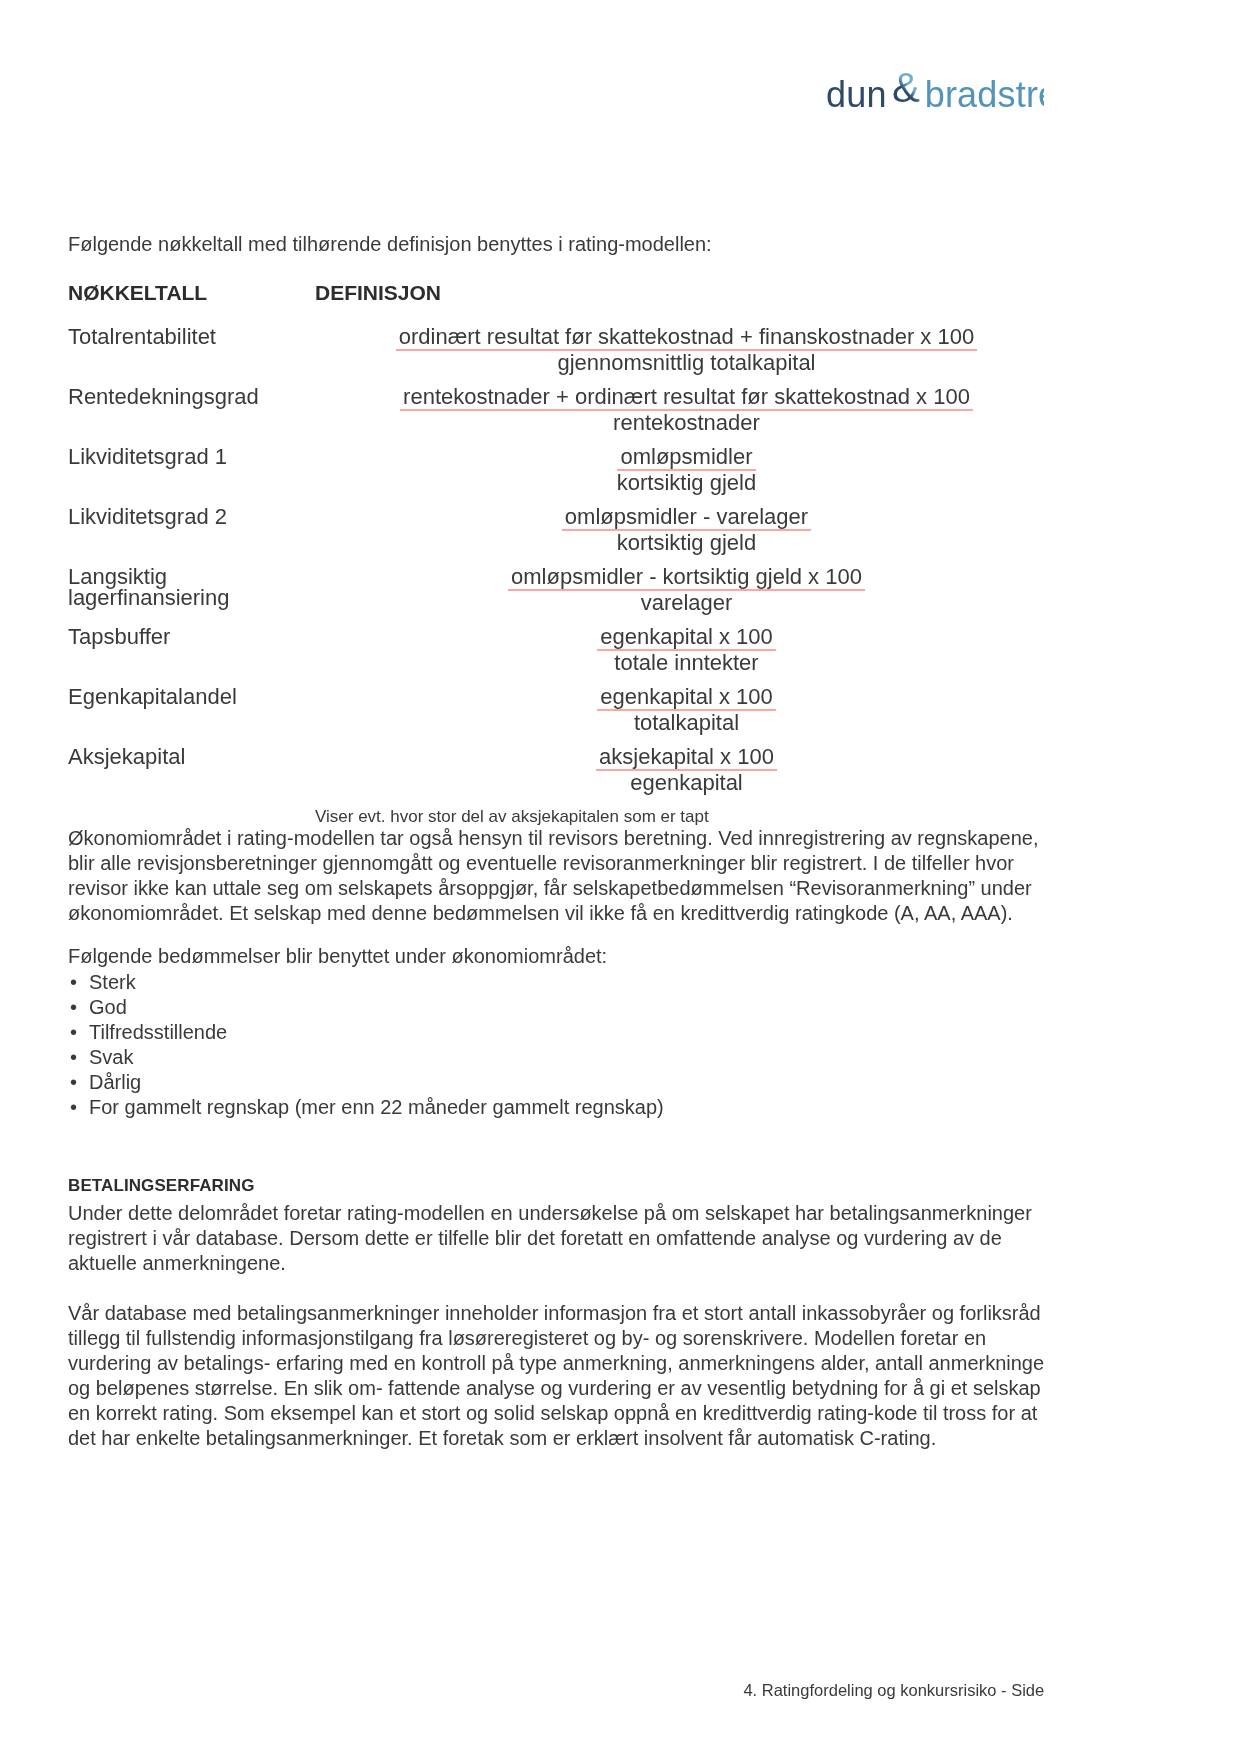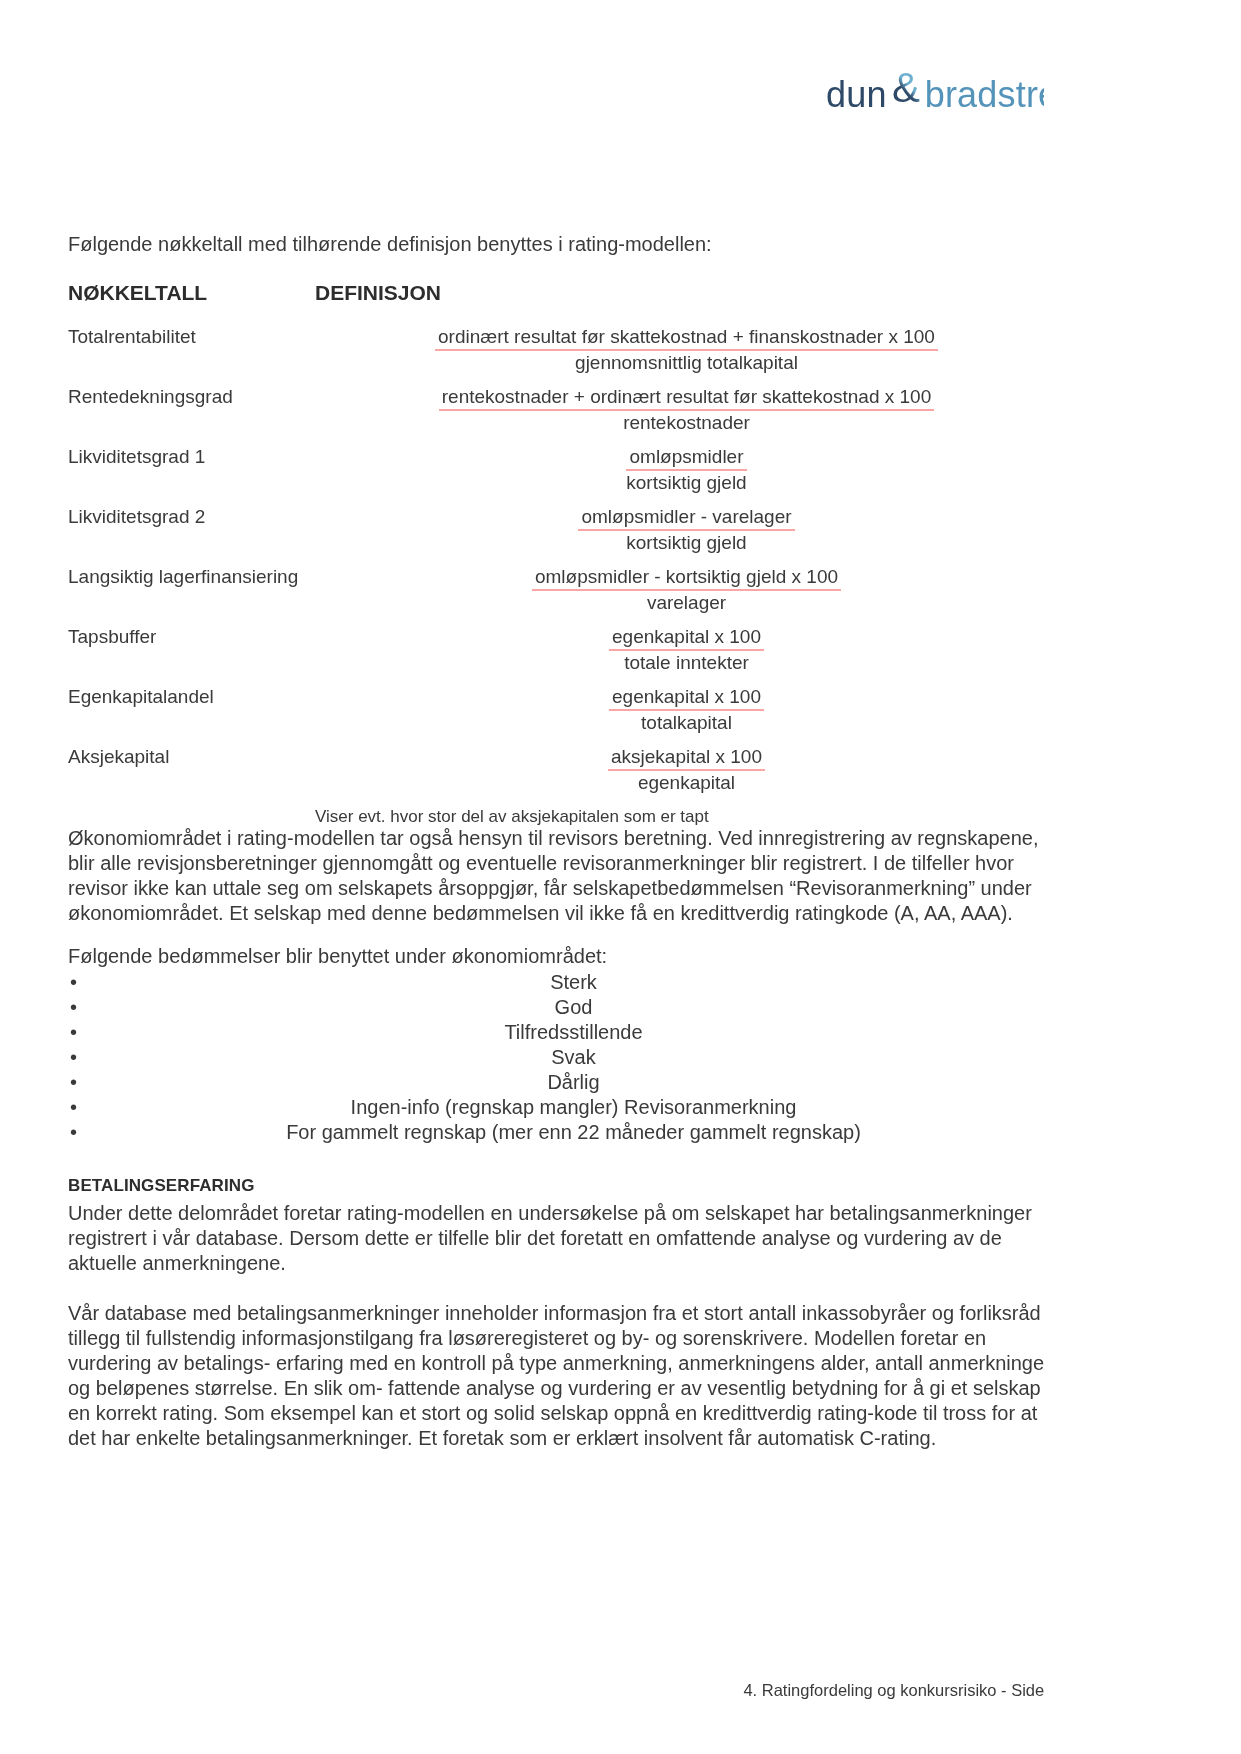--- a/index.html
+++ b/index.html
@@ -38,37 +38,37 @@
 
   
   .keytable { position:absolute; left:68px; top:281px; width:990px; }
   .kt-head {
     display:grid; grid-template-columns:247px 1fr;
     font-weight:bold; font-size:21px; color:#2d2d2d;
     margin-bottom:21px;
   }
   .kt-row {
     display:grid; grid-template-columns:247px 1fr;
-    font-size:19px; line-height:21px;
+    font-size:22px; line-height:21px;
     margin-bottom:13px;
     min-height:42px;
   }
   .kt-label { padding-top:0px; }
   .frac { display:inline-block; text-align:center; vertical-align:top; }
   .frac .num {
     display:inline-block;
     border-bottom:2px solid #fca5a5;
     padding:0 3px 2px 3px;
   }
   .frac .den { display:block; padding-top:1px; }
   .kt-note { margin-left:247px; margin-top:9px; font-size:17px; line-height:21px; }
 
   
   .bullets { list-style:none; margin:0; padding:0; }
-  .bullets li { position:relative; padding-left:21px;text-align:center; }
+  .bullets li { position:relative; padding-left:21px; }
   .bullets li::before {
     content:"•";
     position:absolute; left:2px; top:0;
     color:#3a3a3a;
   }
 
   .section-heading {
     font-weight:bold; font-size:17px; color:#2d2d2d;
     letter-spacing:0.1px;
   }
@@ -176,21 +176,20 @@
   <div class="block txt" style="top:826px;">Økonomiområdet i rating-modellen tar også hensyn til revisors beretning. Ved innregistrering av regnskapene, blir alle revisjonsberetninger gjennomgått og eventuelle revisoranmerkninger blir registrert. I de tilfeller hvor revisor ikke kan uttale seg om selskapets årsoppgjør, får selskapetbedømmelsen “Revisoranmerkning” under økonomiområdet. Et selskap med denne bedømmelsen vil ikke få en kredittverdig ratingkode (A, AA, AAA).</div>
 
   <div class="block txt" style="top:944px;">Følgende bedømmelser blir benyttet under økonomiområdet:</div>
 
   <ul class="block txt bullets" style="top:970px;">
     <li>Sterk</li>
     <li>God</li>
     <li>Tilfredsstillende</li>
     <li>Svak</li>
     <li>Dårlig</li>
-    <li>Ingen-info (regnskap mangler) Revisoranmerkning</li>
     <li>For gammelt regnskap (mer enn 22 måneder gammelt regnskap)</li>
   </ul>
 
   <div class="block section-heading" style="top:1176px;">BETALINGSERFARING</div>
   <div class="block txt" style="top:1201px;">Under dette delområdet foretar rating-modellen en undersøkelse på om selskapet har betalingsanmerkninger registrert i vår database. Dersom dette er tilfelle blir det foretatt en omfattende analyse og vurdering av de aktuelle anmerkningene.</div>
   <div class="block txt" style="top:1301px;">Vår database med betalingsanmerkninger inneholder informasjon fra et stort antall inkassobyråer og forliksråd i tillegg til fullstendig informasjonstilgang fra løsøreregisteret og by- og sorenskrivere. Modellen foretar en vurdering av betalings- erfaring med en kontroll på type anmerkning, anmerkningens alder, antall anmerkninger og beløpenes størrelse. En slik om- fattende analyse og vurdering er av vesentlig betydning for å gi et selskap en korrekt rating. Som eksempel kan et stort og solid selskap oppnå en kredittverdig rating-kode til tross for at det har enkelte betalingsanmerkninger. Et foretak som er erklært insolvent får automatisk C-rating.</div>
 
   <div class="footer">4. Ratingfordeling og konkursrisiko - Side 7</div>
 
 </div>

